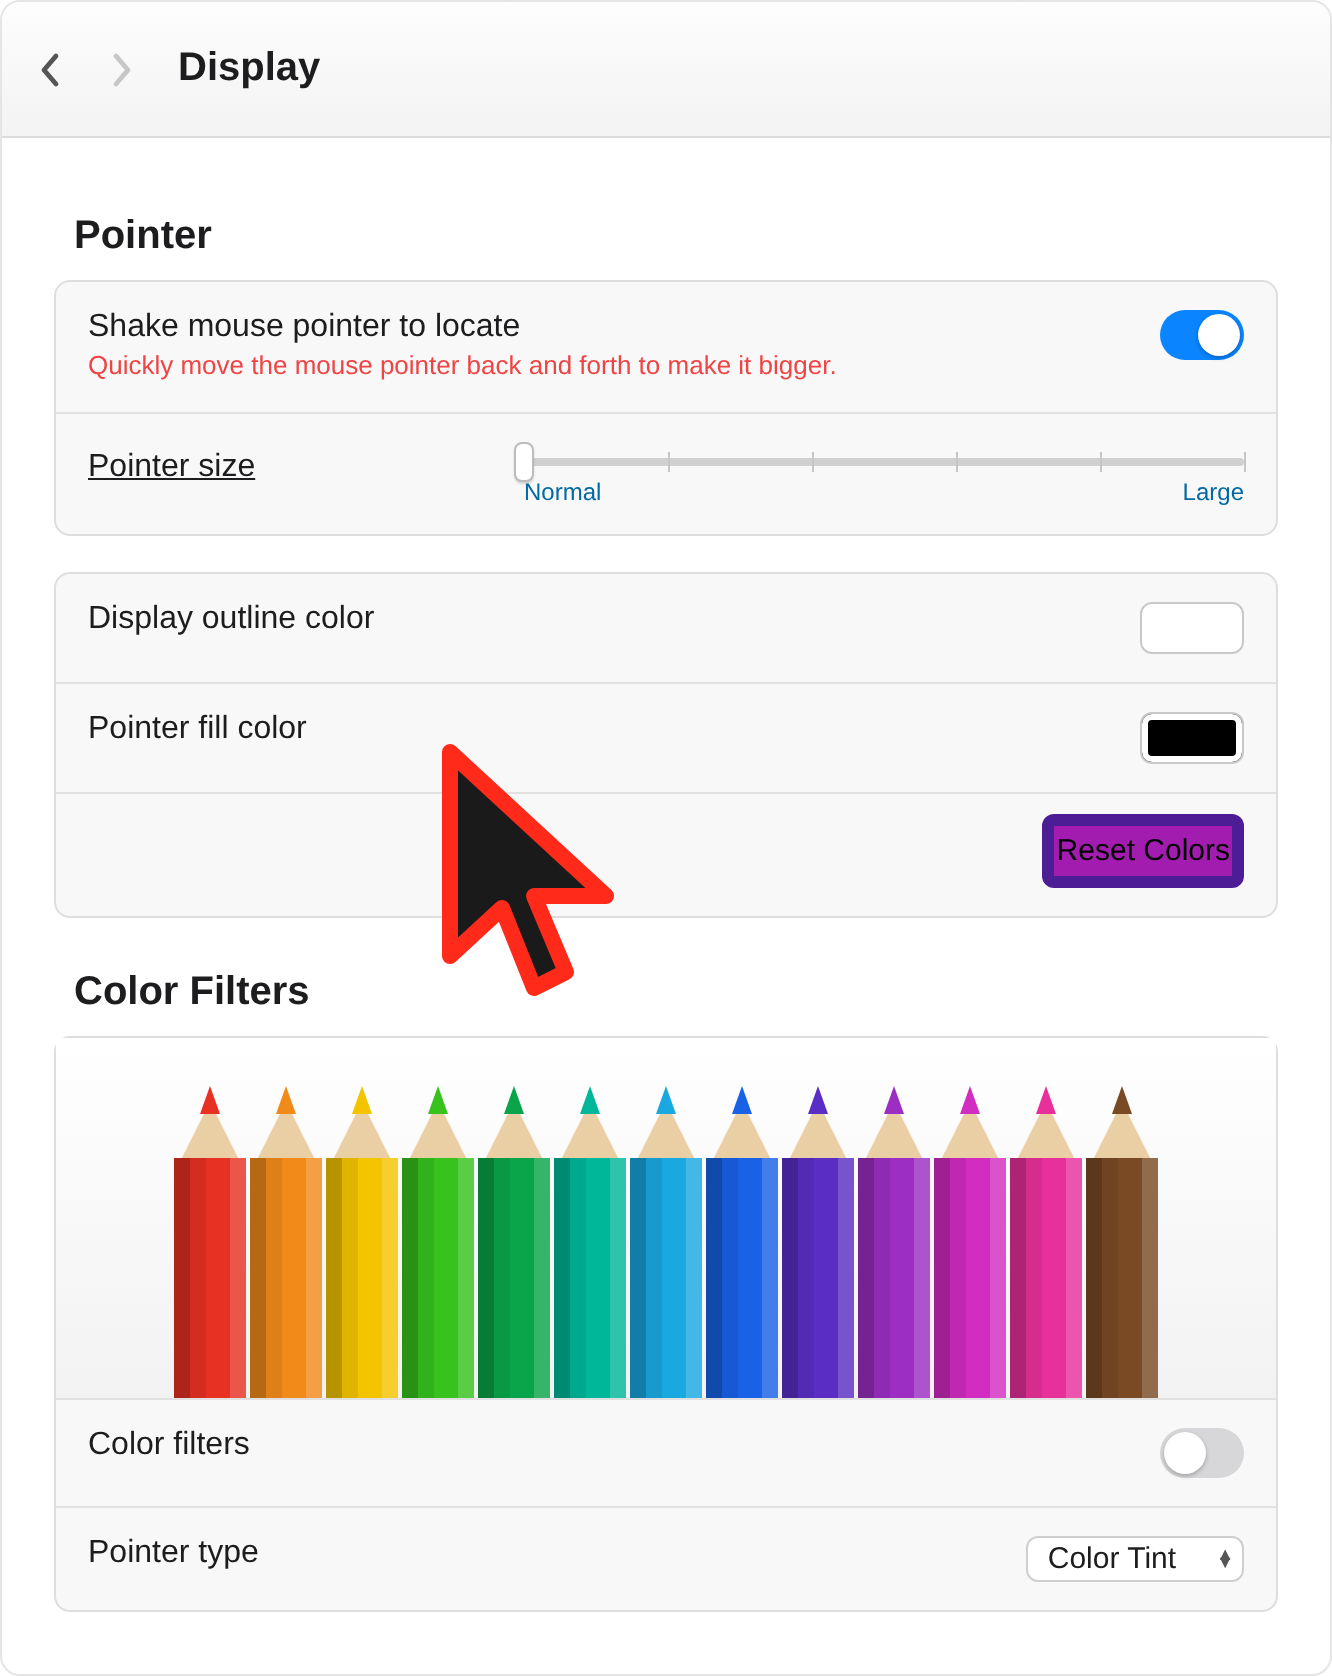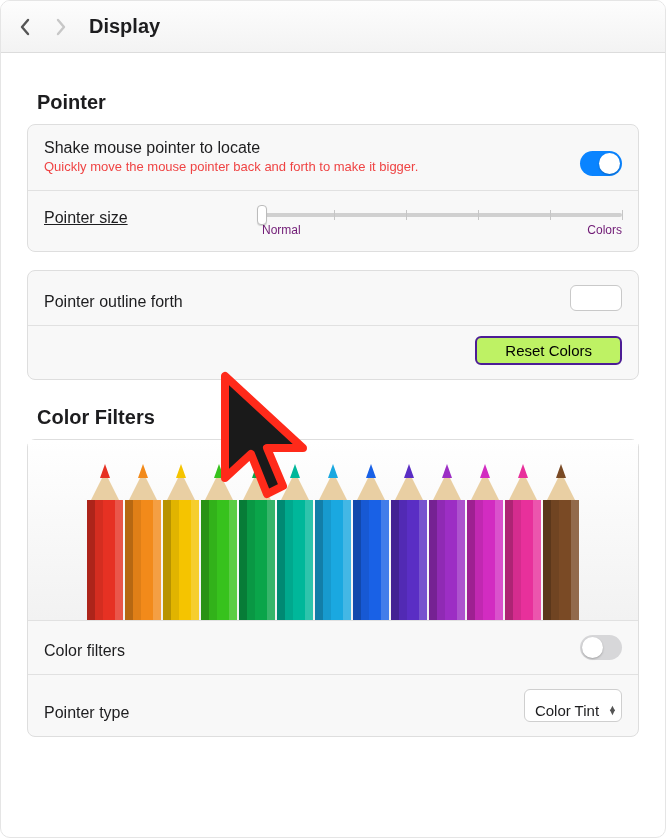--- a/index.html
+++ b/index.html
@@ -8,40 +8,40 @@
     background: #ffffff;
     width: 666px;
     height: 838px;
     overflow: hidden;
     font-size: 13px;
     color: #1d1d1f;
     border: 1px solid #e5e5e5;
     border-radius: 10px;
   }
   .titlebar {
-    height: 52px;
+    height: 68px;
     display: flex;
     align-items: center;
     padding: 0 18px;
     background: linear-gradient(#fdfdfd, #f3f3f3);
     border-bottom: 1px solid #dcdcdc;
   }
   .nav-arrows { display:flex; gap: 24px; align-items:center; margin-right: 22px;}
   .nav-arrows svg { display:block; }
   .title { font-size: 20px; font-weight: 700; }
   .content { padding: 24px 26px 0 26px; }
   .section-label { font-size: 20px; font-weight: 700; margin: 14px 0 10px 10px; }
   .panel {
     border: 1px solid #dedede;
     border-radius: 8px;
     background: #f8f8f8;
   }
   .row {
     display: flex;
-    align-items: flex-end;
+    align-items: flex-start;
     justify-content: space-between;
     padding: 14px 16px;
     min-height: 50px;
   }
   .row + .row, .divider-top { border-top: 1px solid #e1e1e1; }
   .row-label { font-size: 16px; }
   .row-sub { font-size: 13px; color: #ef4444; margin-top: 2px; line-height:1.3;}
   .left-col { display:flex; flex-direction:column; }
   
   .switch {
@@ -60,43 +60,43 @@
   
   .color-well {
     width: 52px; height: 26px; border-radius: 6px;
     border: 1px solid #c9c9c9; background:#fff;
     box-shadow: inset 0 0 0 3px #fff;
   }
   .color-well.black { background:#000; box-shadow: inset 0 0 0 3px #fff; border:1px solid #c9c9c9;}
   .color-well.white { background:#fff; }
   
   .btn {
-    font-size: 15px; padding: 4px 28px;
-    background: #bef264; border:2px solid #4c1d95; border-radius:6px;
+    font-size: 15px; padding: 4px 1px;
+    background: #a21caf; border:6px solid #4c1d95; border-radius:6px;
     cursor:pointer;
   }
   
   .slider-wrap { flex:1; display:flex; flex-direction:column; max-width: 360px; }
   .slider-track {
     height: 4px; background:#d0d0d0; border-radius:2px; position:relative;
     margin: 8px 0 4px;
   }
   .slider-thumb {
     position:absolute; top:-8px; width:10px; height:20px; background:#fff;
     border:1px solid #bcbcbc; border-radius:4px;
     box-shadow: 0 1px 1px rgba(0,0,0,.15);
     left: 0%;
     transform: translateX(-50%);
   }
   .tick { position:absolute; top:-3px; width:1px; height:10px; background:#c6c6c6;}
-  .slider-labels { display:flex; justify-content:space-between; font-size:12px; color:#701a75; margin-top:2px;}
+  .slider-labels { display:flex; justify-content:space-between; font-size:12px; color:#0369a1; margin-top:2px;}
   
   .select {
-    display:flex; align-items:center; gap:9px; font-size:15px;
-    padding: 12px 4px 2px 10px; border:1px solid #cfcfcf; border-radius:6px;
+    display:flex; align-items:center; gap:20px; font-size:15px;
+    padding: 2px 4px 2px 10px; border:1px solid #cfcfcf; border-radius:6px;
     background:#fff; cursor:pointer;
   }
   .select .chev { display:flex; flex-direction:column; line-height:0.5; font-size:9px; color:#555;}
   
   .pencils-wrap {
     height: 180px;
     background: linear-gradient(#ffffff, #f2f2f2);
     display:flex; align-items:flex-end; justify-content:center;
     padding: 10px 34px 0;
     gap: 2px;
@@ -181,30 +181,34 @@
           <span class="tick" style="left:0%"></span>
           <span class="tick" style="left:20%"></span>
           <span class="tick" style="left:40%"></span>
           <span class="tick" style="left:60%"></span>
           <span class="tick" style="left:80%"></span>
           <span class="tick" style="left:100%"></span>
           <div class="slider-thumb"></div>
         </div>
         <div class="slider-labels">
           <span>Normal</span>
-          <span>Colors</span>
+          <span>Large</span>
         </div>
       </div>
     </div>
   </div>
 
   <div class="panel" style="margin-top:18px;">
     <div class="row">
-      <div class="row-label">Pointer outline forth</div>
+      <div class="row-label">Display outline color</div>
       <div class="color-well white"></div>
+    </div>
+    <div class="row divider-top">
+      <div class="row-label">Pointer fill color</div>
+      <div class="color-well black"></div>
     </div>
     <div class="right-align divider-top">
       <button class="btn">Reset Colors</button>
     </div>
   </div>
 
   <div class="section-label" style="margin-top:26px;">Color Filters</div>
 
   <div class="panel">
     <div class="pencils-wrap" id="pencils">

